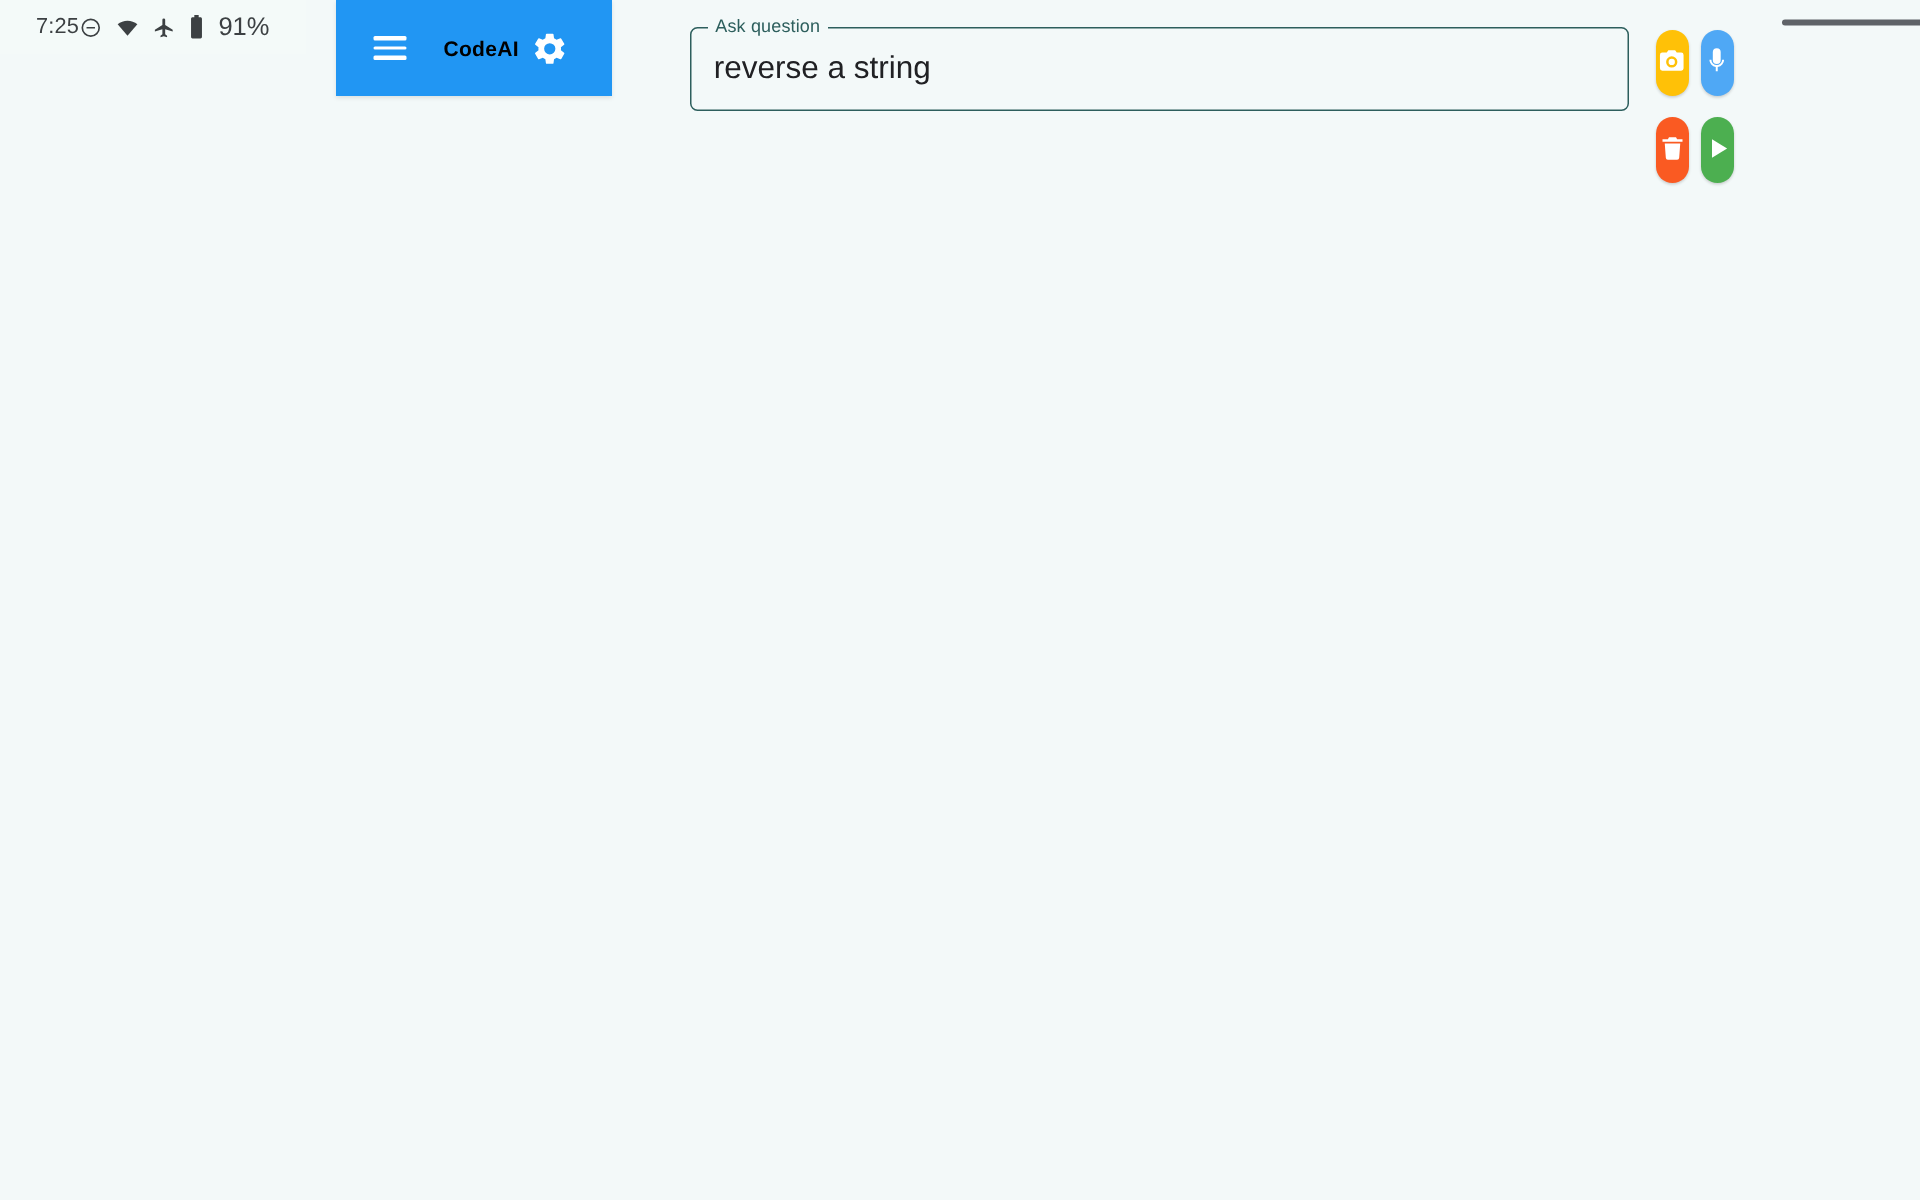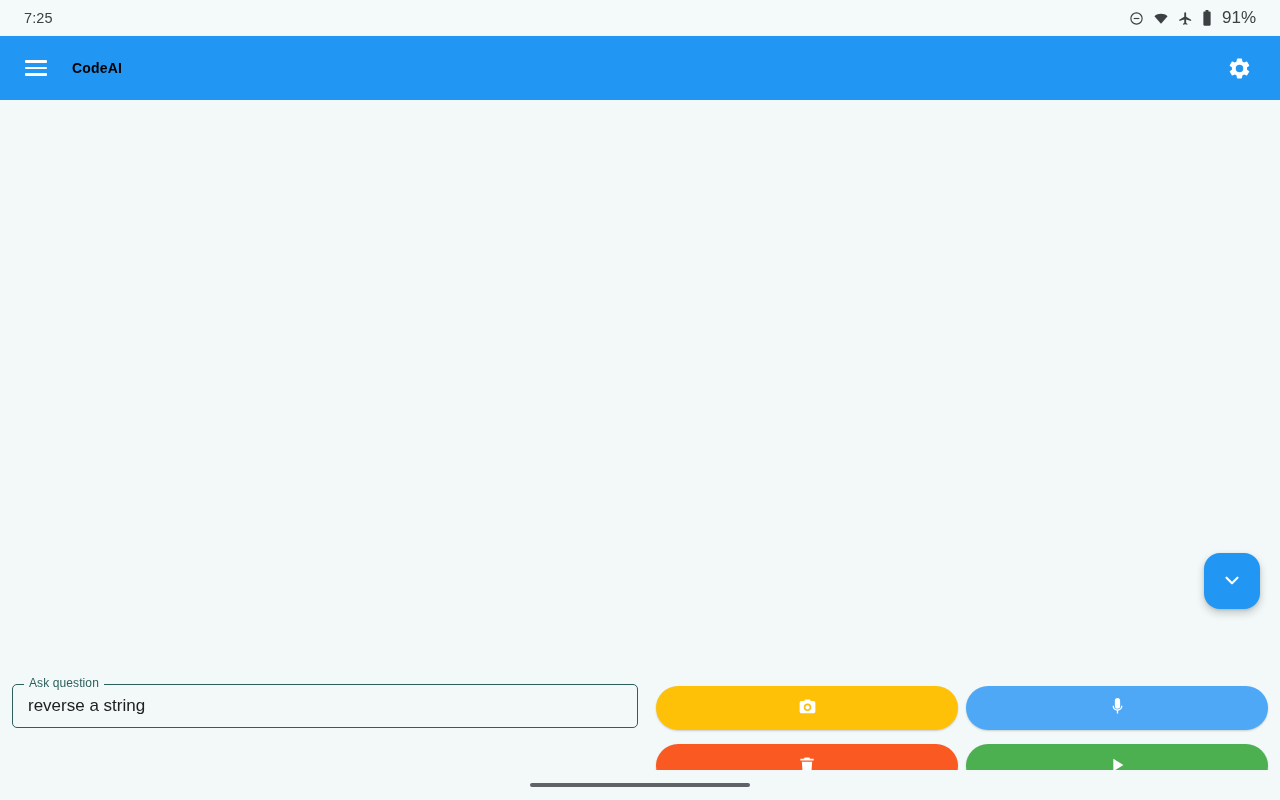--- a/index.html
+++ b/index.html
@@ -11,21 +11,22 @@
     font-family: "Liberation Sans", sans-serif;
     background: #f3f9f9;
   }
 
   #app {
     position: relative;
     width: 1280px;
     height: 800px;
     background: #f3f9f9;
     display: flex;
-    flex-direction: column;
+    flex-direction: row;
+    gap: 20px;
   }
 
   
   .status-bar {
     height: 36px;
     flex: 0 0 36px;
     background: #f4faf9;
     display: flex;
     align-items: center;
     justify-content: space-between;
@@ -118,21 +119,21 @@
     display: flex;
     align-items: flex-start;
     padding: 11px 6px 0 6px;
     gap: 0;
     height: 104px;
   }
 
   .field-wrap {
     position: relative;
     width: 626px;
-    height: 44px;
+    height: 56px;
     margin-left: 6px;
     margin-top: 7px;
     flex: 0 0 626px;
   }
   .field-box {
     position: absolute;
     inset: 0;
     border: 1.6px solid #2d5f5d;
     border-radius: 5px;
     background: transparent;
@@ -148,21 +149,21 @@
     line-height: 14px;
     letter-spacing: 0.1px;
   }
   .field-input {
     position: absolute;
     inset: 0;
     border: none;
     outline: none;
     background: transparent;
     font-family: "Liberation Sans", sans-serif;
-    font-size: 17px;
+    font-size: 21px;
     color: #202124;
     padding: 0 16px;
   }
 
   .btn-grid {
     flex: 1 1 auto;
     display: grid;
     grid-template-columns: 1fr 1fr;
     grid-template-rows: 44px 44px;
     column-gap: 8px;

